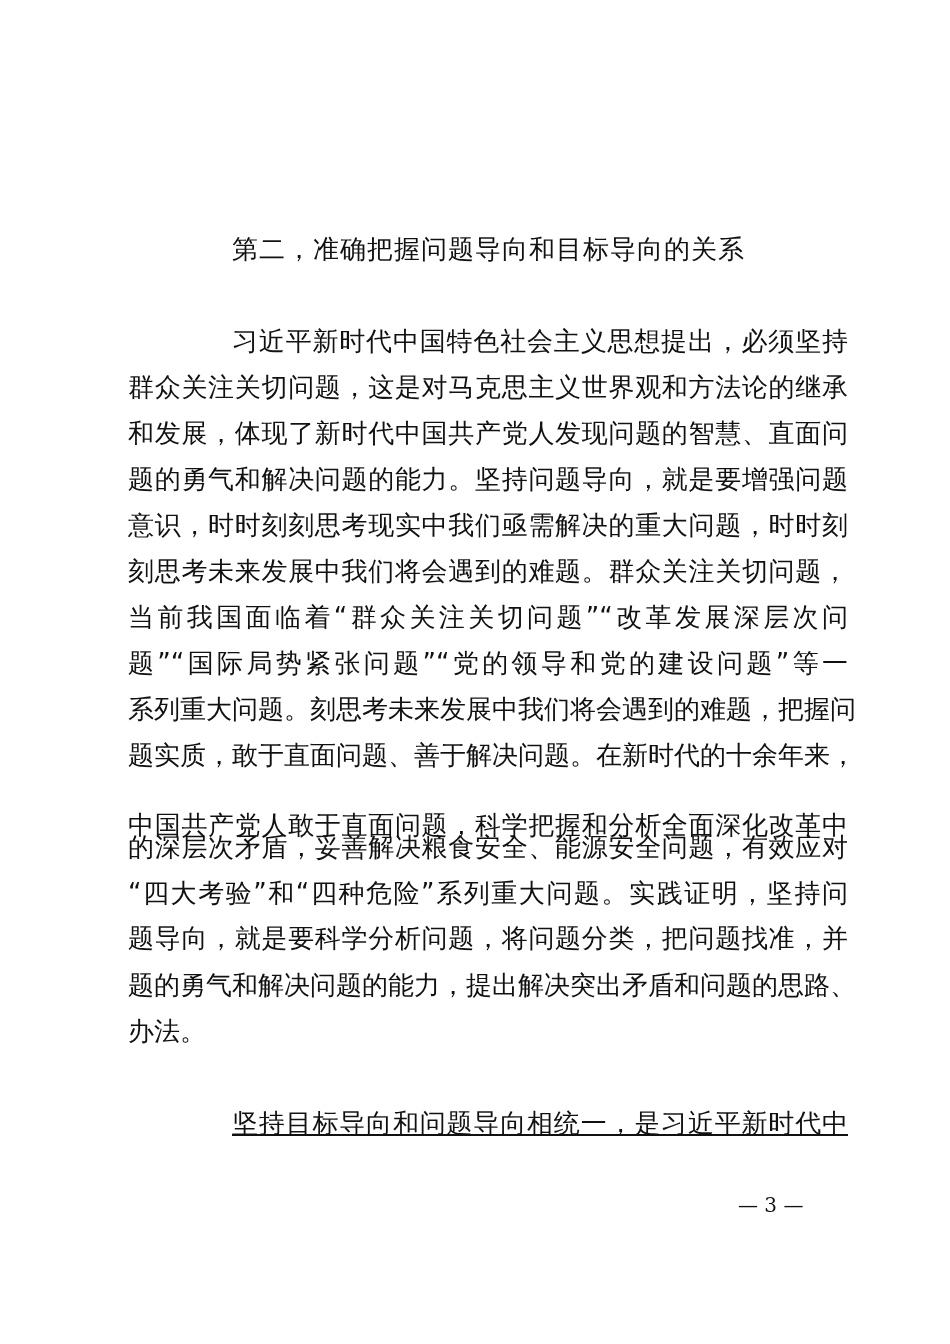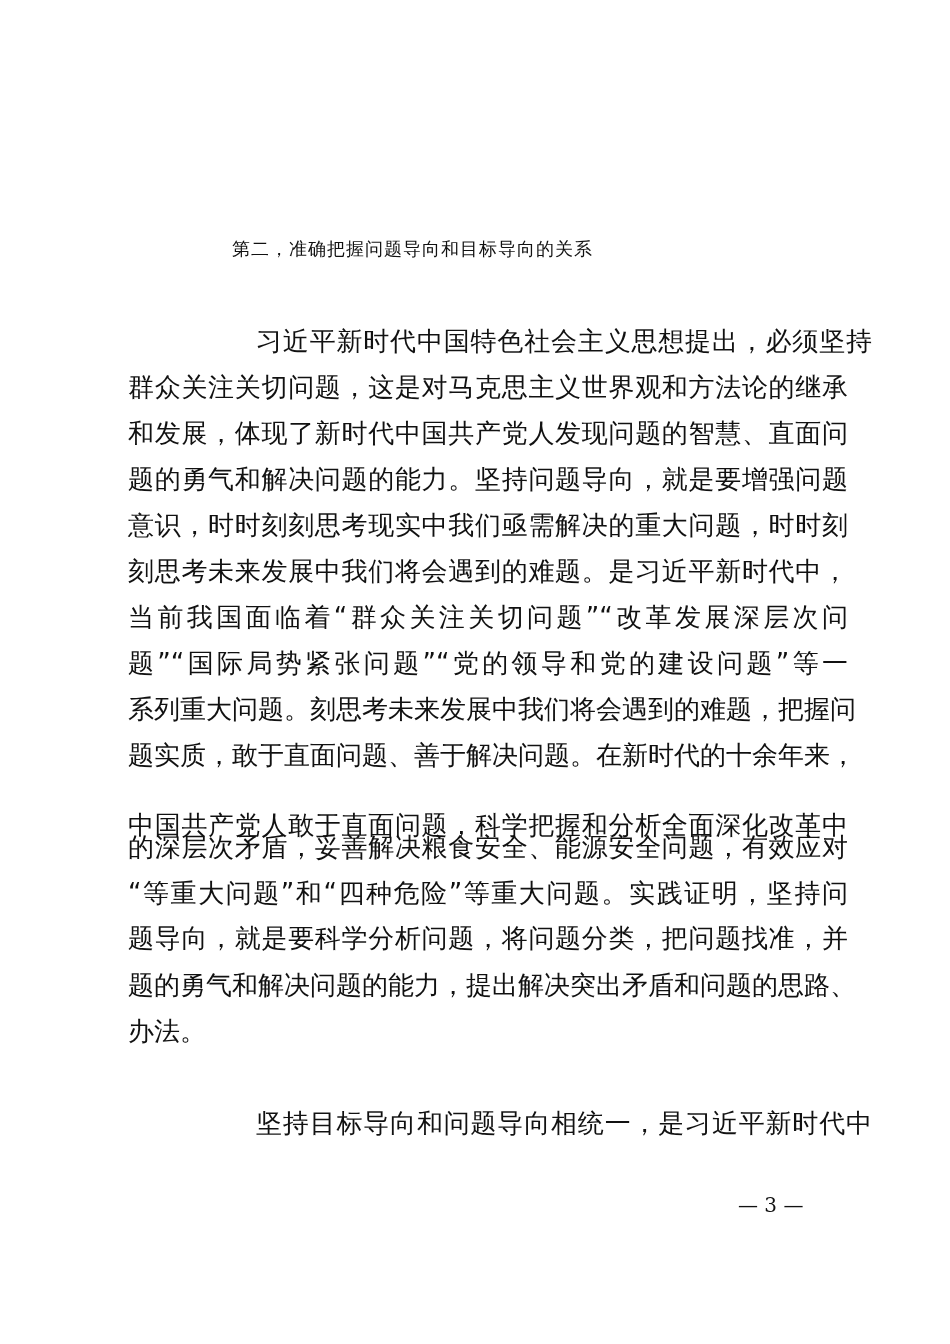--- a/index.html
+++ b/index.html
@@ -33,27 +33,26 @@
       text-align: justify;
       text-align-last: justify;
       letter-spacing: 0;
     }
     .line.last {
       text-align-last: left;
     }
     .line.indent {
       left: 232px;
       width: 616px;
-      margin-left: 24px;
     }
     .heading {
       position: absolute;
       left: 232px;
       top: 226px;
-      font-size: 18px;
+      font-size: 26px;
       line-height: 46px;
       white-space: nowrap;
       letter-spacing: 1px;
     }
     .page-number {
       position: absolute;
       left: 738px;
       top: 1190px;
       font-family: "DejaVu Serif", serif;
       font-size: 20px;
@@ -67,32 +66,32 @@
 <div class="page">
 
   <div class="heading">第二，准确把握问题导向和目标导向的关系</div>
 
   <div class="paragraph">
     <div class="line indent" style="top:318px;">习近平新时代中国特色社会主义思想提出，必须坚持</div>
     <div class="line" style="top:364px;">群众关注关切问题，这是对马克思主义世界观和方法论的继承</div>
     <div class="line" style="top:410px;">和发展，体现了新时代中国共产党人发现问题的智慧、直面问</div>
     <div class="line" style="top:456px;">题的勇气和解决问题的能力。坚持问题导向，就是要增强问题</div>
     <div class="line" style="top:502px;">意识，时时刻刻思考现实中我们亟需解决的重大问题，时时刻</div>
-    <div class="line" style="top:548px;">刻思考未来发展中我们将会遇到的难题。是习近平新时代中，</div>
+    <div class="line" style="top:548px;">刻思考未来发展中我们将会遇到的难题。群众关注关切问题，</div>
     <div class="line" style="top:594px;">当前我国面临着“群众关注关切问题”“改革发展深层次问</div>
     <div class="line" style="top:640px;">题”“国际局势紧张问题”“党的领导和党的建设问题”等一</div>
     <div class="line" style="top:686px;">系列重大问题。刻思考未来发展中我们将会遇到的难题，把握问</div>
     <div class="line" style="top:732px;">题实质，敢于直面问题、善于解决问题。在新时代的十余年来，</div>
     <div class="line" style="top:778px;margin-top:24px;">中国共产党人敢于直面问题，科学把握和分析全面深化改革中</div>
     <div class="line" style="top:824px;">的深层次矛盾，妥善解决粮食安全、能源安全问题，有效应对</div>
-    <div class="line" style="top:870px;">“等重大问题”和“四种危险”等重大问题。实践证明，坚持问</div>
+    <div class="line" style="top:870px;">“四大考验”和“四种危险”系列重大问题。实践证明，坚持问</div>
     <div class="line" style="top:916px;font-family:Liberation Serif, serif;">题导向，就是要科学分析问题，将问题分类，把问题找准，并</div>
     <div class="line" style="top:962px;">题的勇气和解决问题的能力，提出解决突出矛盾和问题的思路、</div>
     <div class="line last" style="top:1008px;">办法。</div>
   </div>
 
   <div class="paragraph">
-    <div class="line indent" style="top:1100px;">坚持目标导向和问题导向相统一，是习近平新时代中</div>
+    <div class="line indent" style="top:1100px;text-decoration:underline;">坚持目标导向和问题导向相统一，是习近平新时代中</div>
   </div>
 
   <div class="page-number">— 3 —</div>
 
 </div>
 
 </body></html>

